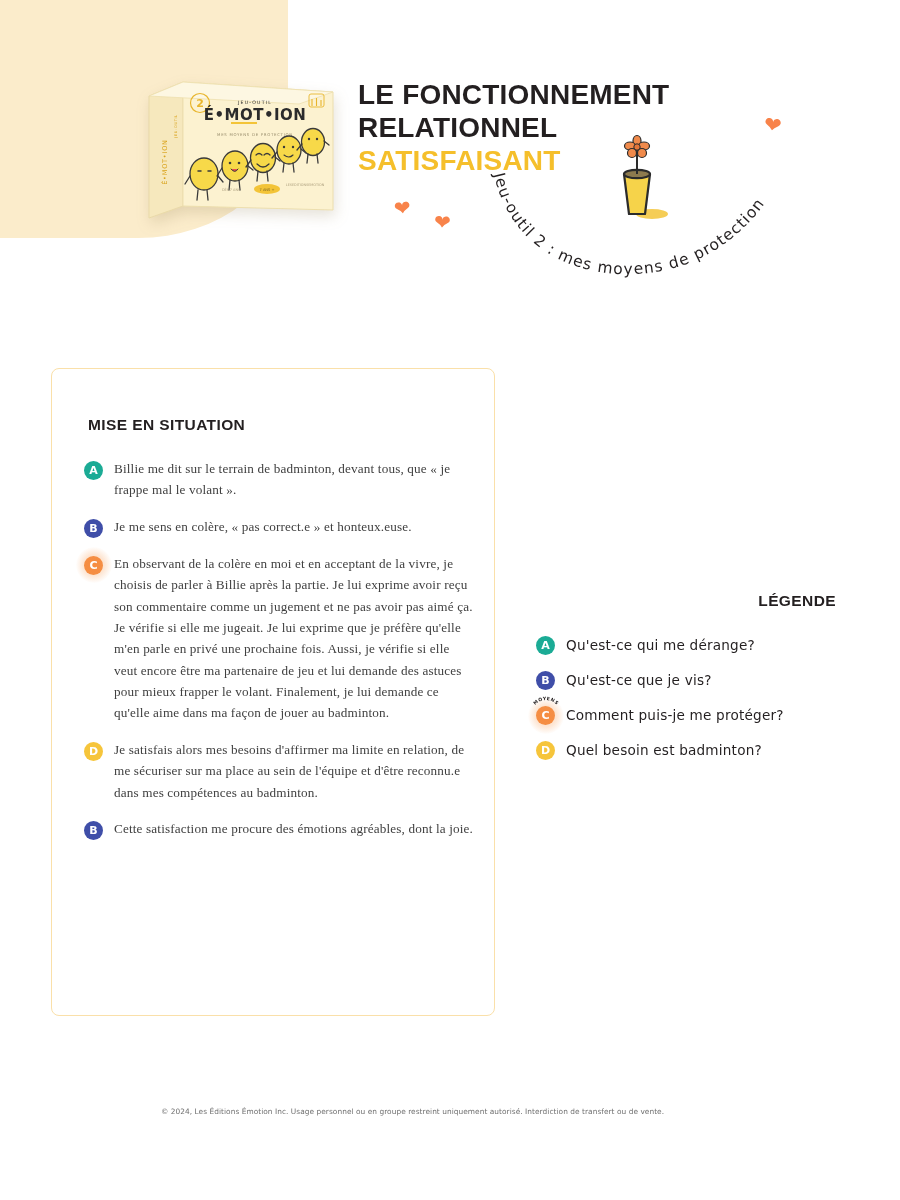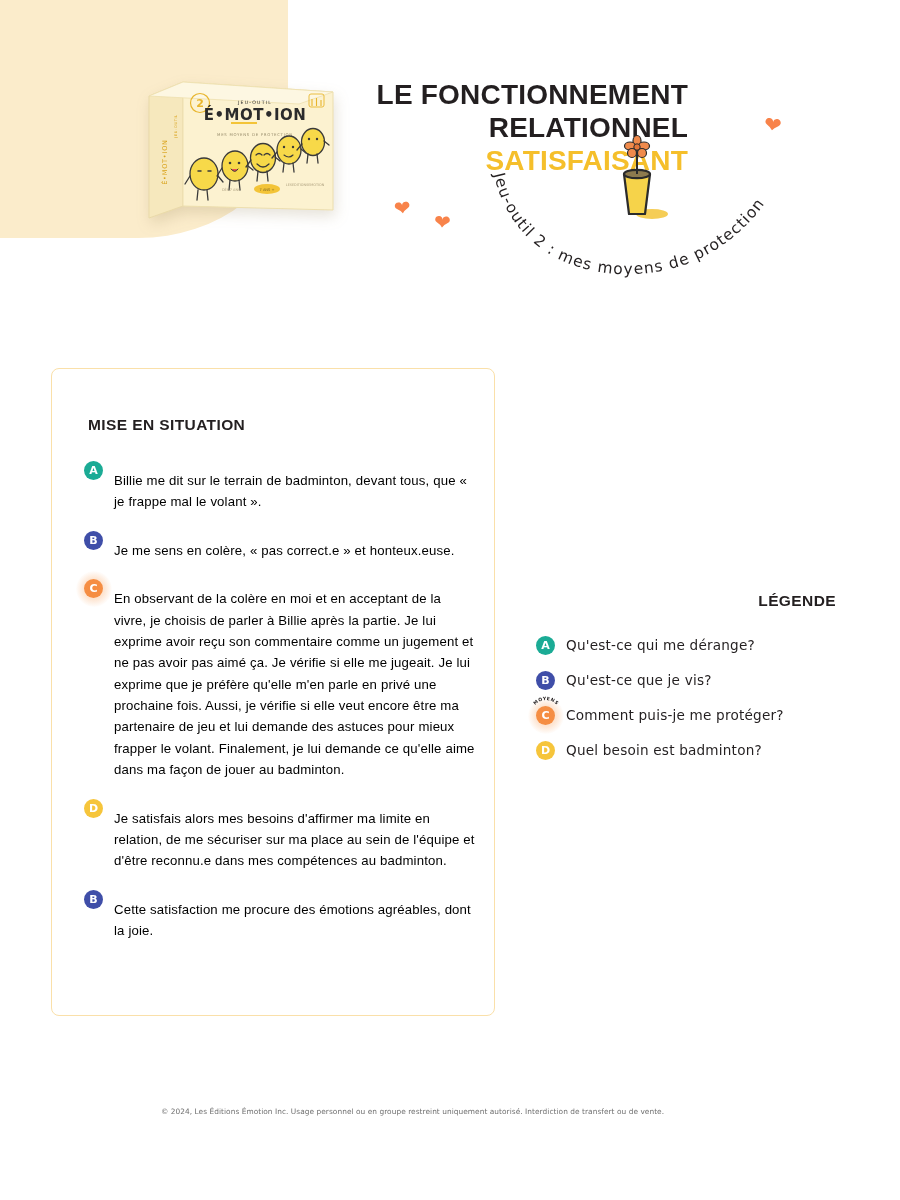--- a/index.html
+++ b/index.html
@@ -56,21 +56,20 @@
     position: absolute;
     left: 358px;
     top: 78px;
     width: 330px;
     font-weight: 800;
     font-size: 28px;
     line-height: 1.18;
     letter-spacing: 0.2px;
     color: #231f20;
     text-transform: uppercase;
-    text-align: right;
   }
   .headline .accent { color: #f5bf2b; }
 
   
   .heart {
     position: absolute;
     color: #f8834a;
     font-size: 19px;
     line-height: 1;
     user-select: none;
@@ -172,26 +171,25 @@
     width: 36px; height: 36px;
     margin: -18px 0 0 -18px;
     border-radius: 50%;
     background: radial-gradient(circle, rgba(248,145,70,.42) 0%, rgba(248,160,90,.26) 42%, rgba(255,200,160,0) 72%);
     z-index: -1;
   }
 
   .item-text {
     flex: 1 1 auto;
     margin-left: 11px;
-    font-family: Liberation Sans, sans-serif;
+    font-family: Liberation Serif, serif;
     font-size: 13.2px;
     line-height: 1.62;
-    color: #000000;
+    color: #404040;
     letter-spacing: .15px;
-    margin-top: 12px;
   }
 
   
   .legend {
     position: absolute;
     left: 536px;
     top: 592px;
     width: 300px;
   }
   .legend-title {

